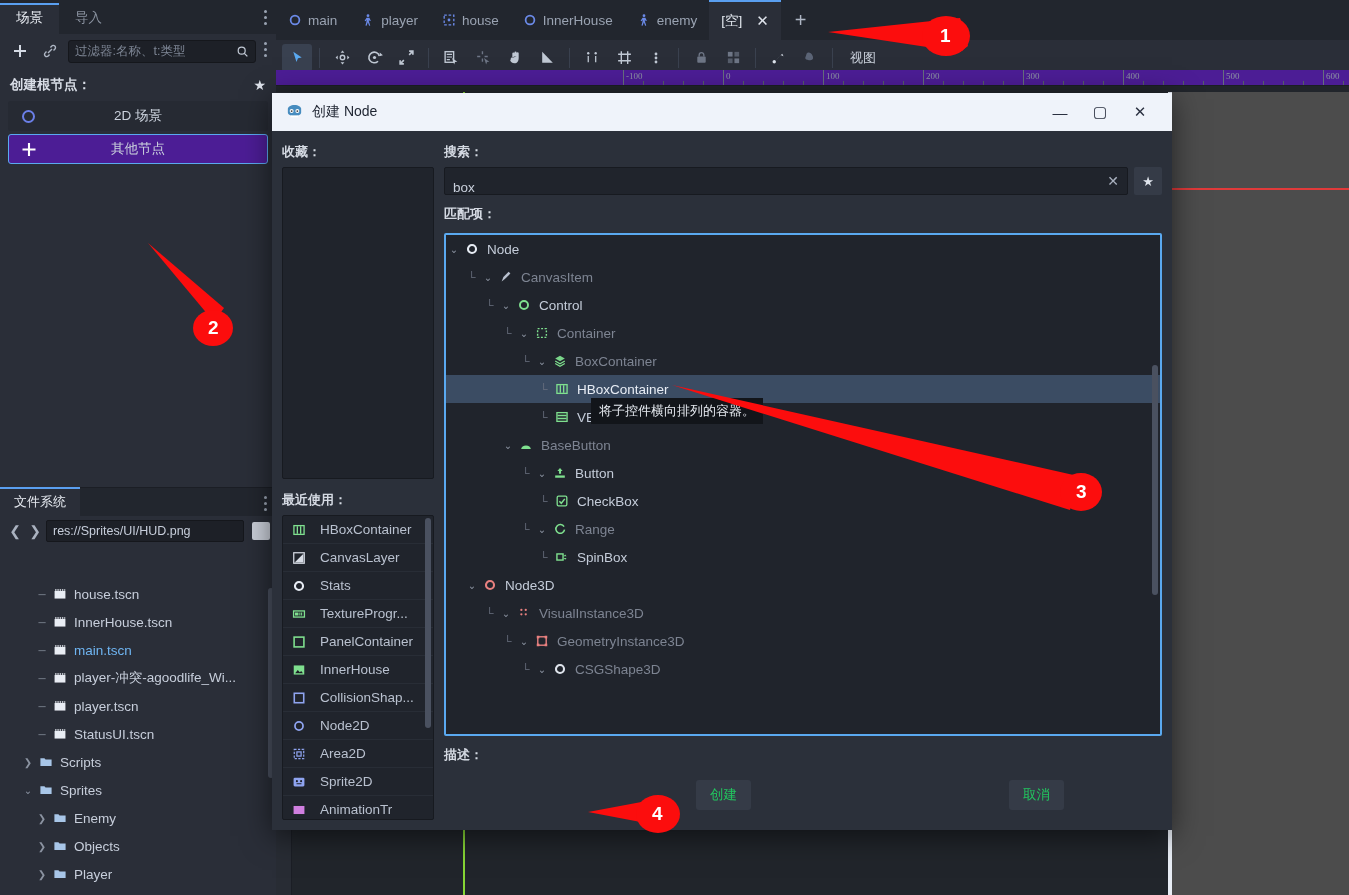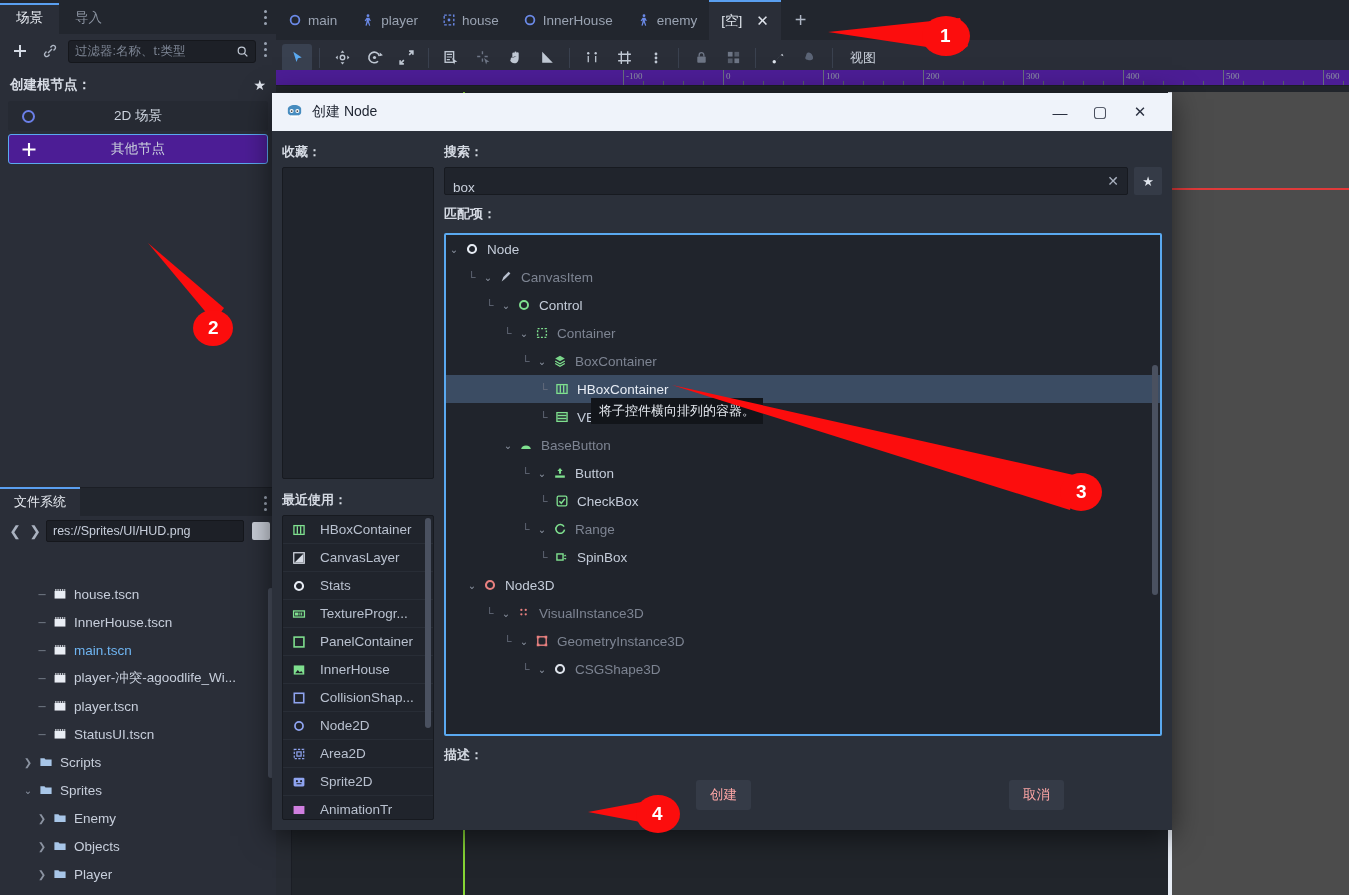--- a/index.html
+++ b/index.html
@@ -124,21 +124,21 @@
   .tw { width:16px; text-align:center; color:#8b93a1; font-size:10px; flex:0 0 16px; }
   .elbow { width:16px; color:#6a7180; font-size:11px; text-align:center; flex:0 0 16px; }
   .ticon { width:20px; flex:0 0 20px; display:flex; align-items:center; justify-content:center; margin-right:5px;}
   .tree-scroll { position:absolute; right:2px; top:130px; width:6px; height:230px; background:#4a5160; border-radius:3px; }
 
   .desc-box { height:56px; background:#20242c; border:1px solid #171a20; border-radius:2px; padding:9px 10px;
               font-size:13.5px; color:#c4ccd9; }
   .desc-box b { color:#e3e8f0; }
   .dlg-footer { height:50px; display:flex; align-items:center; justify-content:center; gap:0; position:relative; }
   .dbtn { min-width:52px; height:30px; background:#353b47; border-radius:3px; display:flex; align-items:center;
-          justify-content:center; font-size:13.5px; color:#fca5a5; padding:0 14px; }
+          justify-content:center; font-size:13.5px; color:#22c55e; padding:0 14px; }
   .btn-ok { position:absolute; left:252px; }
   .btn-cancel { position:absolute; left:565px; }
 
   
   .tooltip { position:absolute; background:#12151a; color:#e6eaf0; font-size:13px; padding:4px 8px; white-space:nowrap; z-index:50;}
 
   
   .anno { position:absolute; z-index:90; pointer-events:none; }
   .anno-num { position:absolute; color:#fff; font-size:19px; font-weight:bold; z-index:91; font-family:"Liberation Sans",sans-serif;}
 </style>

